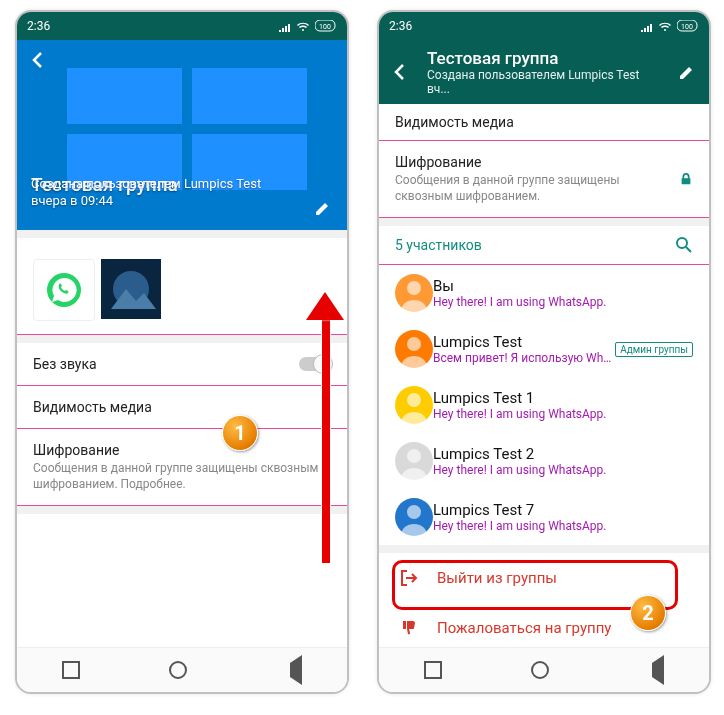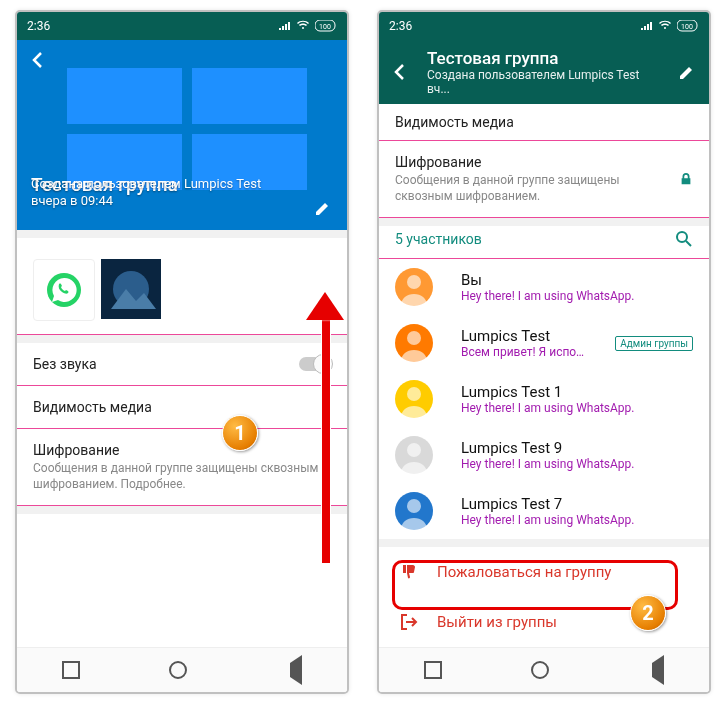--- a/index.html
+++ b/index.html
@@ -1,21 +1,21 @@
 <!DOCTYPE html>
 <html><head>
 <meta charset="utf-8">
 <style>
 body{margin:0;background:#f5f5f5;font-family:Roboto,Arial,sans-serif;font-size:14px;color:#222}
 .stage{width:724px;height:715px;position:relative;background:#fff}
-.phone{position:absolute;width:330px;height:680px;border:2px solid #c0c0c0;border-radius:5px;background:#fff;overflow:hidden;box-shadow:0 0 4px rgba(0,0,0,.1)}
+.phone{position:absolute;width:330px;height:680px;border:2px solid #c0c0c0;border-radius:16px;background:#fff;overflow:hidden;box-shadow:0 0 4px rgba(0,0,0,.1)}
 .phone.left{left:15px;top:10px}
 .phone.right{left:377px;top:10px}
 .statusbar{height:28px;background:#075E54;color:#fff;display:flex;align-items:center;justify-content:space-between;padding:0 10px;font-size:12px}
-.statusbar .ricons{display:flex;align-items:flex-start;gap:5px}
+.statusbar .ricons{display:flex;align-items:flex-end;gap:5px}
 .hero{position:relative;height:190px;background:#007acc;color:#fff}
 .hero .win{position:absolute;inset:0;display:grid;grid-template-columns:1fr 1fr;grid-template-rows:1fr 1fr;gap:10px;padding:28px 40px 40px 50px}
 .hero .win div{background:#1e90ff}
 .hero .back{position:absolute;left:12px;top:10px}
 .hero .title{position:absolute;left:14px;bottom:34px;font-size:19px;font-weight:500;text-shadow:0 1px 2px rgba(0,0,0,.4)}
 .hero .sub{position:absolute;left:14px;bottom:20px;right:50px;font-size:13px;line-height:1.3;text-shadow:0 1px 2px rgba(0,0,0,.4)}
 .hero .edit{position:absolute;right:14px;bottom:12px}
 .section{background:#fff;padding:13px 16px;border-bottom:1px solid #ec4899}
 .gap{height:8px;background:#f1f1f1}
 .muted{color:#888;font-size:12px;margin-top:3px;line-height:1.3}
@@ -23,21 +23,21 @@
 .row{display:flex;align-items:center;justify-content:space-between}
 .media-thumbs{display:flex;gap:6px;margin-top:8px}
 .thumb{width:60px;height:60px;border-radius:4px;background:#0a3d62;display:flex;align-items:center;justify-content:center}
 .thumb.wa{background:#fff;border:1px solid #eee}
 .toggle{width:32px;height:14px;background:#ccc;border-radius:8px;position:relative}
 .toggle:after{content:"";position:absolute;width:18px;height:18px;background:#fafafa;border:1px solid #bbb;border-radius:50%;right:-2px;top:-3px}
 .appbar{background:#075E54;color:#fff;padding:8px 12px;display:flex;align-items:center;gap:16px}
 .appbar .titles{flex:1}
 .appbar .t1{font-size:17px;font-weight:500}
 .appbar .t2{font-size:12px;opacity:.9}
-.member{display:flex;align-items:center;gap:28px;padding:9px 16px}
+.member{display:flex;align-items:center;gap:0;padding:9px 16px}
 .avatar{width:38px;height:38px;border-radius:50%;flex-shrink:0}
 .member .info{flex:1;min-width:0}
 .member .name{font-size:15px;color:#111}
 .member .status{font-size:12px;color:#a21caf;white-space:nowrap;overflow:hidden;text-overflow:ellipsis}
 .badge{font-size:10px;color:#128C7E;border:1px solid #128C7E;border-radius:2px;padding:1px 4px}
 .action{display:flex;align-items:center;gap:18px;padding:15px 20px;color:#d9372b;font-size:15px}
 .navbar{position:absolute;bottom:0;left:0;right:0;height:44px;background:#fafafa;display:flex;align-items:center;justify-content:space-around;border-top:1px solid #eee}
 .navbar div{width:14px;height:14px}
 .nb-sq{border:2px solid #555}
 .nb-ci{border:2px solid #555;border-radius:50%}
@@ -172,21 +172,21 @@
     <div class="section row">
       <div style="max-width:240px">
         <div>Шифрование</div>
         <div class="muted">Сообщения в данной группе защищены сквозным шифрованием.</div>
       </div>
       <svg class="lockicon" viewBox="0 0 16 16">
             <path d="M4 7V5a4 4 0 018 0v2h1v7H3V7h1zm2 0h4V5a2 2 0 00-4 0v2z" fill="#128C7E"></path>
           </svg>
     </div>
     <div class="gap"></div>
-    <div class="section row" style="padding-top:4px;padding-bottom:10px">
+    <div class="section row" style="padding-top:10px;padding-bottom:10px">
       <span class="teal">5 участников</span>
       <svg width="18" height="18">
             <circle cx="7" cy="7" r="5" fill="none" stroke="#128C7E" stroke-width="2"></circle>
             <path d="M11 11l5 5" stroke="#128C7E" stroke-width="2"></path>
           </svg>
     </div>
     <div id="members">
           <div class="member">
             <div class="avatar" style="background: rgb(255, 153, 51);">
               <svg width="38" height="38">
@@ -225,49 +225,49 @@
             </div>
           </div>
           <div class="member">
             <div class="avatar" style="background: rgb(217, 217, 217);">
               <svg width="38" height="38">
                 <circle cx="19" cy="14" r="7" fill="rgba(255,255,255,.6)"></circle>
                 <path d="M6 38c0-8 6-12 13-12s13 4 13 12" fill="rgba(255,255,255,.6)"></path>
               </svg>
             </div>
             <div class="info">
-              <div class="name">Lumpics Test 9</div>
+              <div class="name">Lumpics Test 2</div>
               <div class="status">Hey there! I am using WhatsApp.</div>
             </div>
           </div>
           <div class="member">
             <div class="avatar" style="background: rgb(34, 119, 204);">
               <svg width="38" height="38">
                 <circle cx="19" cy="14" r="7" fill="rgba(255,255,255,.6)"></circle>
                 <path d="M6 38c0-8 6-12 13-12s13 4 13 12" fill="rgba(255,255,255,.6)"></path>
               </svg>
             </div>
             <div class="info">
               <div class="name">Lumpics Test 7</div>
               <div class="status">Hey there! I am using WhatsApp.</div>
             </div>
           </div>
         </div>
     <div class="gap"></div>
+    <div class="action">
+      <svg width="20" height="20">
+            <path d="M8 3H3v14h5M7 10h10m-4-4l4 4-4 4" stroke="#d9372b" stroke-width="2" fill="none"></path>
+          </svg>
+      <span>Выйти из группы</span>
+    </div>
     <div class="action">
       <svg width="20" height="20">
             <path d="M4 3h3v8H4zM8 3h6c1 0 2 1 2 2l-1 5c0 1-1 1-2 1h-3l1 4c0 1-1 2-2 1l-1-5V3z" fill="#d9372b"></path>
           </svg>
       <span>Пожаловаться на группу</span>
-    </div>
-    <div class="action">
-      <svg width="20" height="20">
-            <path d="M8 3H3v14h5M7 10h10m-4-4l4 4-4 4" stroke="#d9372b" stroke-width="2" fill="none"></path>
-          </svg>
-      <span>Выйти из группы</span>
     </div>
   </div>
   <div class="navbar">
     <div class="nb-sq"></div>
     <div class="nb-ci"></div>
     <div class="nb-tr"></div>
   </div>
 </div>
 
 <div class="arrow">

